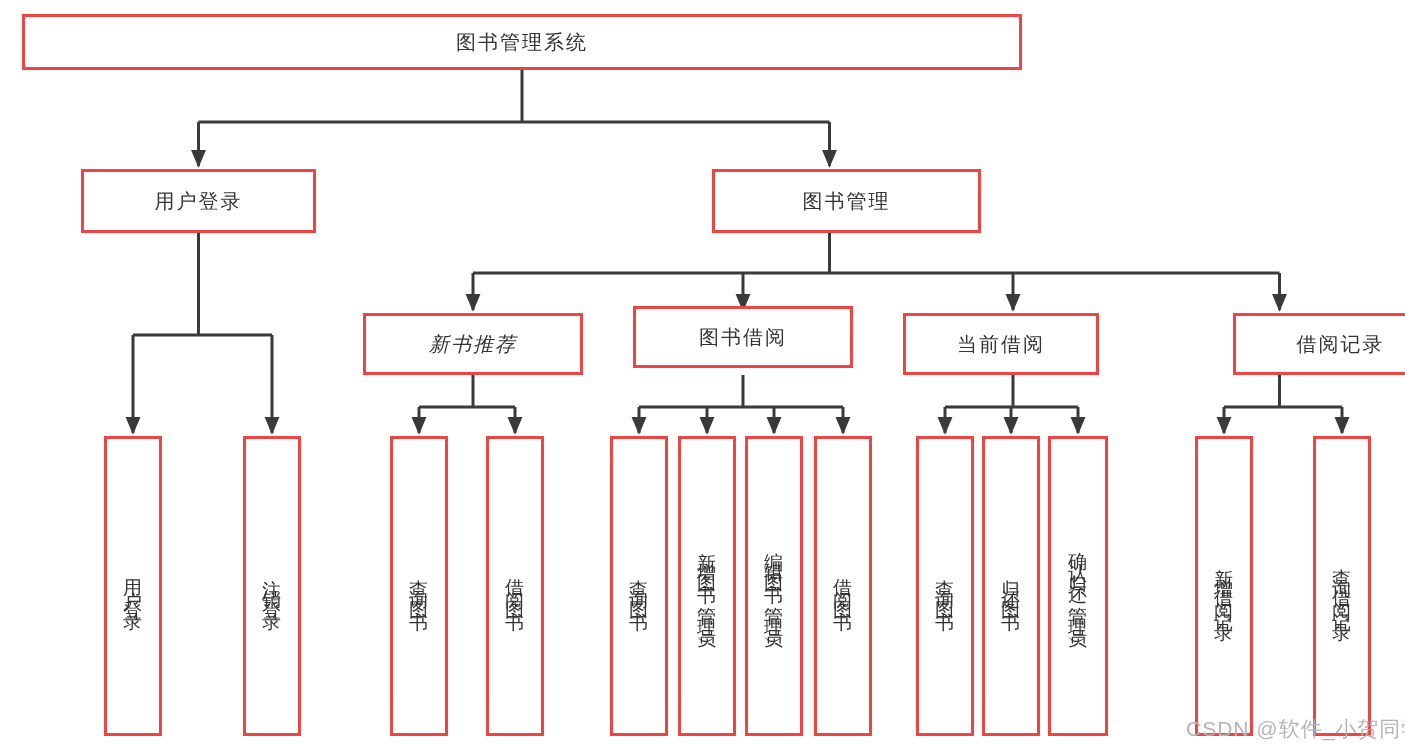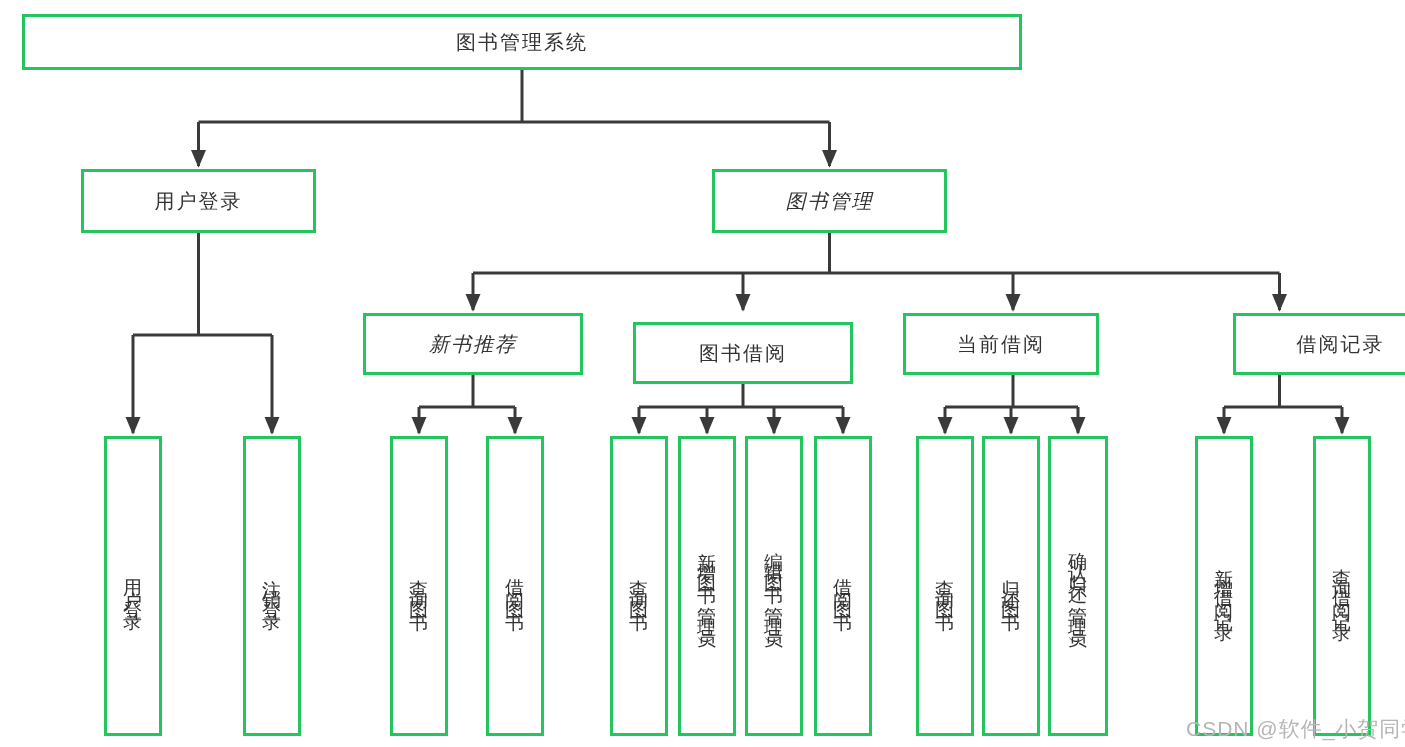--- a/index.html
+++ b/index.html
@@ -7,39 +7,39 @@
     position:relative;
     width:1405px;height:747px;
     background:#ffffff;
     font-family:"Liberation Sans","DejaVu Sans",sans-serif;
     overflow:hidden;
   }
   .wires{position:absolute;left:0;top:0;width:1405px;height:747px;}
   .node{
     position:absolute;
     box-sizing:border-box;
-    border:3px solid #22c55e;
+    border:3px solid #ef4444;
     background:#ffffff;
     display:flex;align-items:center;justify-content:center;
     color:#333333;
   }
   .h{font-size:20px;letter-spacing:2px;white-space:nowrap;}
   .v{
     writing-mode:vertical-rl;
     text-orientation:mixed;
     font-size:19px;
     letter-spacing:11px;
     line-height:1;
   }
   
   #b-root        {left:22px;  top:14px;  width:1000px; height:56px;}
   #b-login       {left:81px;  top:169px; width:235px;  height:64px;}
-  #b-mgmt        {left:712px; top:169px; width:235px;  height:64px;font-style:italic;}
+  #b-mgmt        {left:712px; top:169px; width:269px;  height:64px;}
   #b-newbook     {left:363px; top:313px; width:220px;  height:62px;font-style:italic;}
-  #b-borrow      {left:633px; top:322px; width:220px;  height:62px;}
+  #b-borrow      {left:633px; top:306px; width:220px;  height:62px;}
   #b-current     {left:903px; top:313px; width:196px;  height:62px;}
   #b-record      {left:1233px;top:313px; width:215px;  height:62px;}
   .leaf          {top:436px;  width:58px; height:300px;}
   #lf-userlogin  {left:104px;}
   #lf-logout     {left:243px;}
   #lf-nb-query   {left:390px;}
   #lf-nb-borrow  {left:486px;}
   #lf-bb-query   {left:610px;}
   #lf-bb-add     {left:678px;}
   #lf-bb-edit    {left:745px;}

